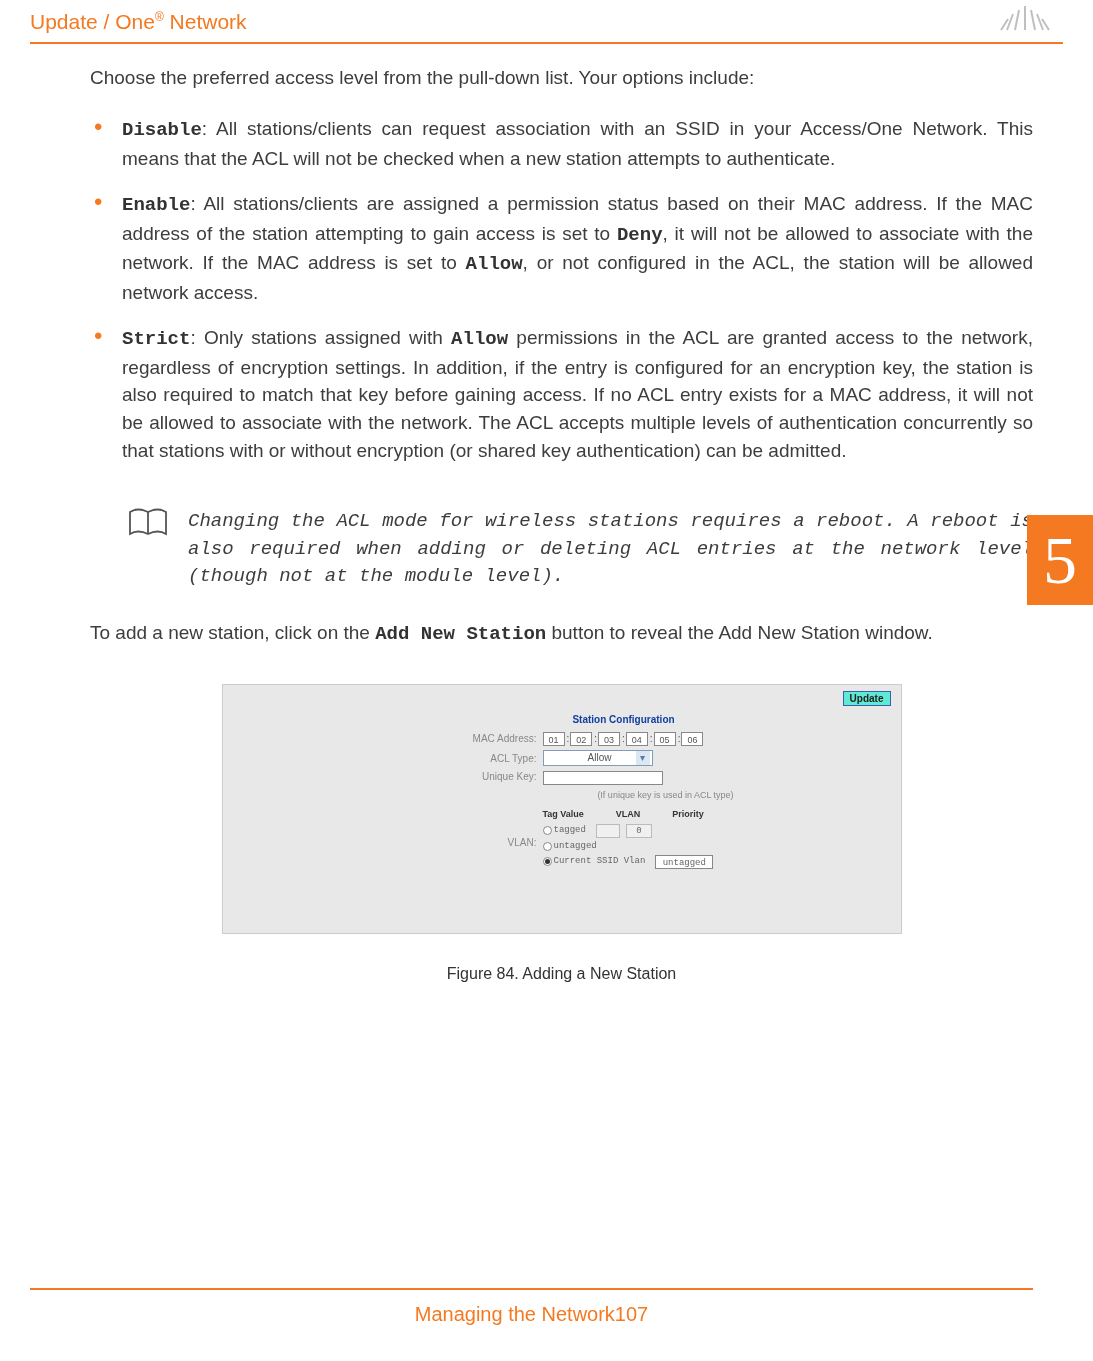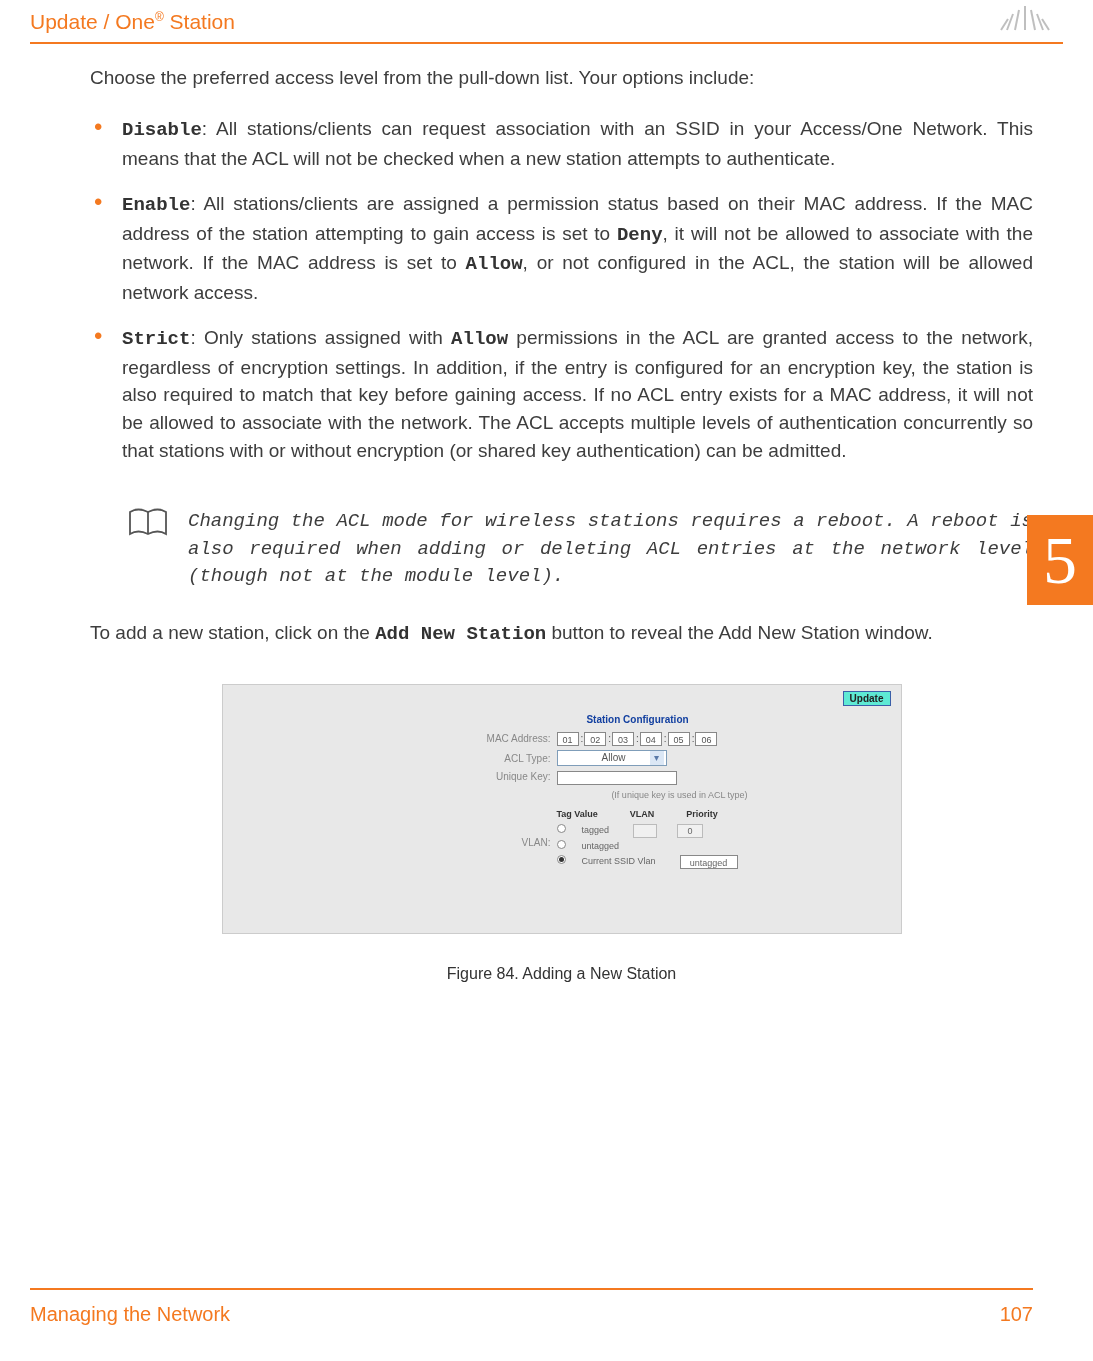--- a/index.html
+++ b/index.html
@@ -85,63 +85,63 @@
       right: 10px;
       border: 1px solid #3b5fa8;
       background: #5eead4;
       font-size: 10px;
       padding: 1px 6px;
       font-weight: bold;
       color:#222;
     }
     .shot-inner {
       position: absolute;
-      left: 250px;
+      left: 236px;
       top: 28px;
       width: 330px;
     }
     .sec-title { color: #1340a0; font-weight: bold; font-size: 10px; margin-bottom: 4px; }
     .row { display: flex; align-items: flex-end; margin-bottom: 4px; }
     .lbl { width: 78px; text-align: right; color: #888; margin-right: 6px; font-size:10px;}
     .macbox { width: 22px; height: 14px; background: #fff; border: 1px solid #888; font-size:9px; text-align:center; line-height:14px; margin-right:1px;}
     .maccolon { margin: 0 1px; }
     .sel { width: 110px; height: 16px; background: #fff; border: 1px solid #7f9db9; position: relative; font-size:10px; line-height:14px; padding-left:4px;}
     .sel::after { content: "▾"; position: absolute; right: 2px; top: 0; color:#5a7aa8; font-size:10px; background:#dbe7f5; width:14px; text-align:center; height:14px;}
     .tinput { width: 120px; height: 14px; background: #fff; border: 1px solid #888; }
     .tiny-note { color:#888; font-size:9px; margin-left:84px; margin-bottom:6px;}
     .tbl { margin-left: 84px; }
     .tbl .th { display:flex; gap:32px; font-weight:bold; color:#333; font-size:9px; margin-bottom:3px;}
     .vlan-row { display:flex; align-items:flex-start;}
     .vlan-row .lbl { margin-top:12px;}
     .opts { }
-    .opt { display: flex; gap:16px; font-size:9px; color:#666; margin-bottom:2px;}
+    .opt { display: flex; align-items: center; gap:2px; font-size:9px; color:#666; margin-bottom:2px;font-family:Liberation Mono, monospace;}
     .opt .radio { width:9px;height:9px;border:1px solid #888;border-radius:50%;display:inline-block;background:#fff;position:relative;}
     .opt .radio.checked::after { content:""; width:5px;height:5px;background:#333;border-radius:50%;position:absolute;left:1px;top:1px;}
     .vbox1 { width:24px;height:14px;border:1px solid #bbb;background:#f0f0f0; margin-left:8px;}
     .vbox2 { width:26px;height:14px;border:1px solid #bbb;background:#f0f0f0; margin-left:4px; font-size:9px; text-align:center;}
     .vbox3 { width:58px;height:14px;border:1px solid #888;background:#fff; font-size:9px; text-align:center; line-height:14px; margin-left:8px;}
     .caption { text-align: center; font-family: Arial, sans-serif; font-size: 16px; color:#333; margin-top: 28px; }
     .footer {
       position: absolute;
       bottom: 32px;
       left: 30px;
       right: 60px;
     }
     .hr-bot { border: none; border-top: 2px solid #f47920; margin-bottom: 10px; }
-    .footer-row { display: flex; justify-content: space-between; color: #f47920; font-family: Arial, sans-serif; font-size: 20px; }
+    .footer-row { display: flex; justify-content: center; color: #f47920; font-family: Arial, sans-serif; font-size: 20px; }
   </style>
 </head>
 <body>
 
 <div class="side-tab">5</div>
 
 <div class="page">
   <div class="header">
     <div class="header-title">
-      <span>Update / One</span><sup>®</sup><span> Station</span>
+      <span>Update / One</span><sup>®</sup><span> Network</span>
     </div>
     <div class="header-logo">
       <svg viewBox="0 0 56 28">
         <g stroke="#bfbfbf" stroke-width="2" fill="none">
           <line x1="28" y1="26" x2="28" y2="2"></line>
           <line x1="18" y1="26" x2="22" y2="6"></line>
           <line x1="38" y1="26" x2="34" y2="6"></line>
           <line x1="10" y1="26" x2="16" y2="10"></line>
           <line x1="46" y1="26" x2="40" y2="10"></line>
           <line x1="4" y1="26" x2="11" y2="15"></line>

